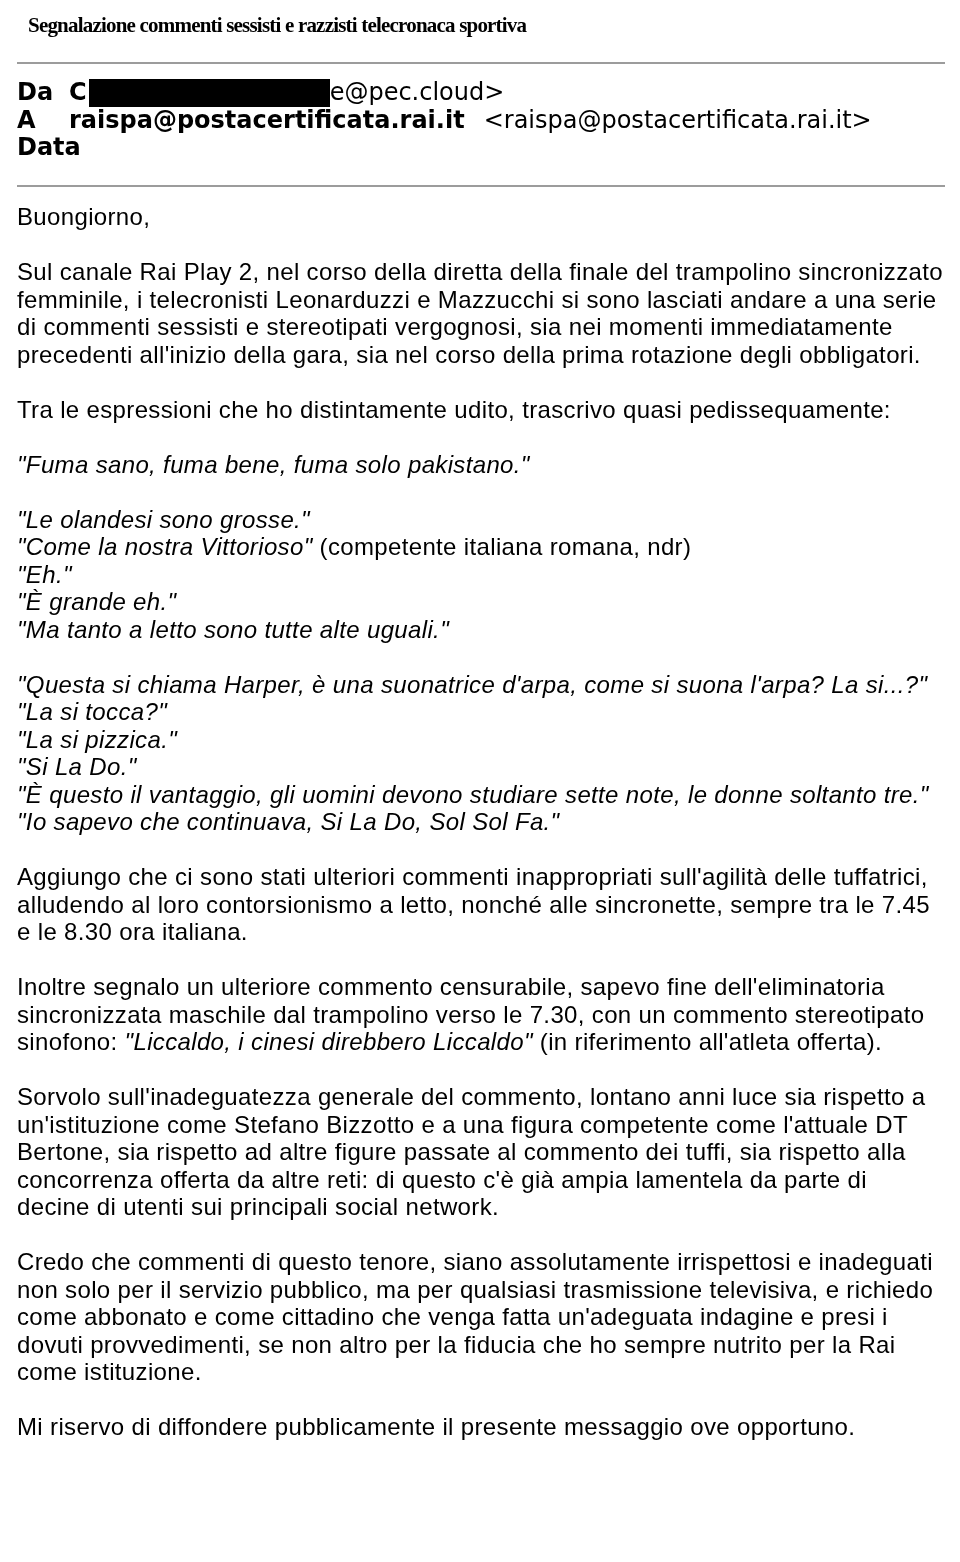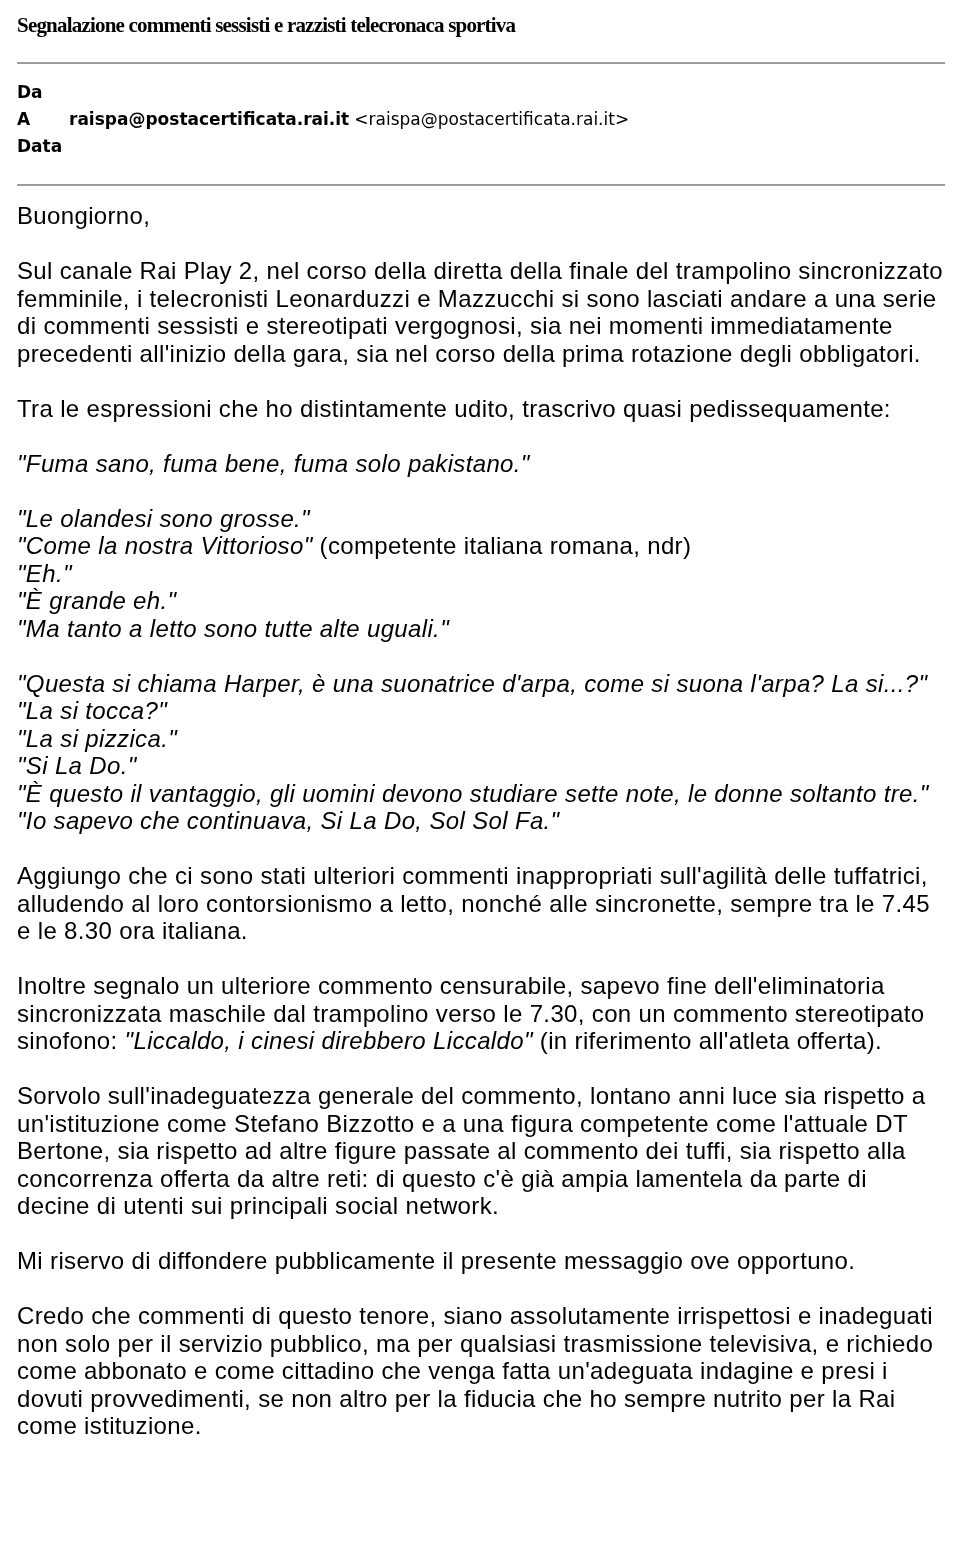--- a/index.html
+++ b/index.html
@@ -9,44 +9,44 @@
     font-family:"Liberation Sans",sans-serif;
     -webkit-font-smoothing:antialiased;
   }
   .page{padding:0 15px 0 17px;}
   .subject{
     font-family:"Liberation Serif",serif;
     font-weight:bold;
     font-size:21px;
     letter-spacing:-0.8px;
     line-height:26px;
-    margin:12px 0 0 0;
+    margin:12px 0 0 11px;
   }
   hr.divider{
     border:none;
     border-top:2px solid #9c9c9c;
     margin:24px 0 0 0;
     height:0;
   }
   hr.divider.second{margin-top:24px;}
   .meta{
     font-family:"DejaVu Sans",sans-serif;
-    font-size:17px;
+    font-size:24px;
     margin-top:15px;
   }
   .meta-row{display:flex;line-height:27px;}
   .meta-label{
     font-weight:bold;
     flex:0 0 52px;
     width:52px;
   }
   .meta-value{white-space:nowrap;}
   .meta-bold{font-weight:bold;}
   .meta-plain{font-weight:normal;}
-  .to-plain{margin-left:5px;}
+  .to-plain{margin-left:19px;}
   .redaction{
     display:inline-block;
     width:241px;height:28px;
     background:#000;
     vertical-align:-7px;
     margin-left:2px;
   }
   .email-body{
     font-size:24px;
     letter-spacing:0.35px;
@@ -63,20 +63,21 @@
 <div class="page">
 
   <h1 class="subject">Segnalazione commenti sessisti e razzisti telecronaca sportiva</h1>
 
   <hr class="divider">
 
   <div class="meta">
 
     <div class="meta-row">
       <span class="meta-label">Da</span>
+      <span class="meta-value"><span class="meta-bold">C</span><span class="redaction"></span><span class="meta-plain">e@pec.cloud&gt;</span></span>
     </div>
 
     <div class="meta-row">
       <span class="meta-label">A</span>
       <span class="meta-value"><span class="meta-bold">raispa@postacertificata.rai.it</span><span class="meta-plain to-plain">&lt;raispa@postacertificata.rai.it&gt;</span></span>
     </div>
 
     <div class="meta-row">
       <span class="meta-label">Data</span>
     </div>
@@ -88,17 +89,17 @@
   <div class="email-body">
       <p><span>Buongiorno,</span></p>
       <p><span>Sul canale Rai Play 2, nel corso della diretta della finale del trampolino sincronizzato femminile, i telecronisti Leonarduzzi e Mazzucchi si sono lasciati andare a una serie di commenti sessisti e stereotipati vergognosi, sia nei momenti immediatamente precedenti all'inizio della gara, sia nel corso della prima rotazione degli obbligatori.</span></p>
       <p><span>Tra le espressioni che ho distintamente udito, trascrivo quasi pedissequamente:</span></p>
       <p><i>"Fuma sano, fuma bene, fuma solo pakistano."</i></p>
       <p><i>"Le olandesi sono grosse."</i><br><i>"Come la nostra Vittorioso"</i><span> (competente italiana romana, ndr)</span><br><i>"Eh."</i><br><i>"È grande eh."</i><br><i>"Ma tanto a letto sono tutte alte uguali."</i></p>
       <p><i>"Questa si chiama Harper, è una suonatrice d'arpa, come si suona l'arpa? La si...?"</i><br><i>"La si tocca?"</i><br><i>"La si pizzica."</i><br><i>"Si La Do."</i><br><i>"È questo il vantaggio, gli uomini devono studiare sette note, le donne soltanto tre."</i><br><i>"Io sapevo che continuava, Si La Do, Sol Sol Fa."</i></p>
       <p><span>Aggiungo che ci sono stati ulteriori commenti inappropriati sull'agilità delle tuffatrici, alludendo al loro contorsionismo a letto, nonché alle sincronette, sempre tra le 7.45 e le 8.30 ora italiana.</span></p>
       <p><span>Inoltre segnalo un ulteriore commento censurabile, sapevo fine dell'eliminatoria sincronizzata maschile dal trampolino verso le 7.30, con un commento stereotipato sinofono: </span><i>"Liccaldo, i cinesi direbbero Liccaldo"</i><span> (in riferimento all'atleta offerta).</span></p>
       <p><span>Sorvolo sull'inadeguatezza generale del commento, lontano anni luce sia rispetto a un'istituzione come Stefano Bizzotto e a una figura competente come l'attuale DT Bertone, sia rispetto ad altre figure passate al commento dei tuffi, sia rispetto alla concorrenza offerta da altre reti: di questo c'è già ampia lamentela da parte di decine di utenti sui principali social network.</span></p>
+      <p><span>Credo che commenti di questo tenore, siano assolutamente irrispettosi e inadeguati non solo per il servizio pubblico, ma per qualsiasi trasmissione televisiva, e richiedo come abbonato e come cittadino che venga fatta un'adeguata indagine e presi i dovuti provvedimenti, se non altro per la fiducia che ho sempre nutrito per la Rai come istituzione.</span></p>
       <p><span>Mi riservo di diffondere pubblicamente il presente messaggio ove opportuno.</span></p>
-      <p><span>Credo che commenti di questo tenore, siano assolutamente irrispettosi e inadeguati non solo per il servizio pubblico, ma per qualsiasi trasmissione televisiva, e richiedo come abbonato e come cittadino che venga fatta un'adeguata indagine e presi i dovuti provvedimenti, se non altro per la fiducia che ho sempre nutrito per la Rai come istituzione.</span></p>
     </div>
 
 </div>
 
 </body></html>

